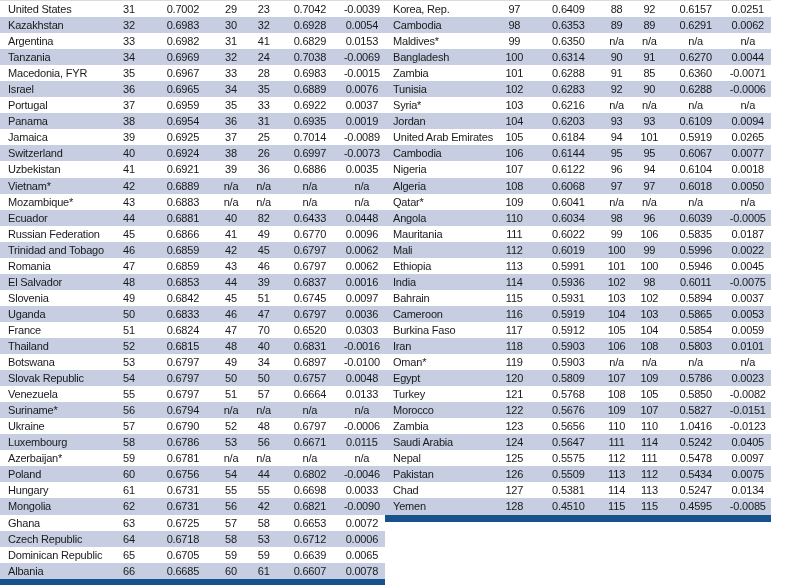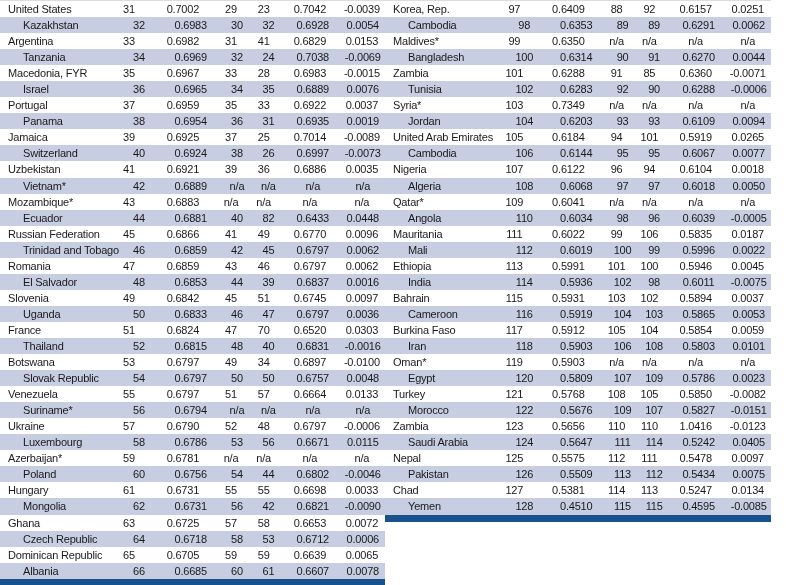--- a/index.html
+++ b/index.html
@@ -13,21 +13,21 @@
   .rank-table.t0{left:0;width:385px;}
   .rank-table.t1{left:385px;width:386px;}
   .topline{height:1px;background:#dcdcdc;}
   .rows{display:block;}
   .row{
     display:grid;
     grid-template-columns:28% 11% 17% 8% 9% 15% 12%;
     height:16.05px;
     align-items:center;
   }
-  .row.shaded{background:var(--shade,#c7cee2);padding-left:15px;}
+  .row.shaded{background:var(--shade,#c7cee2);}
   .cell{
     white-space:nowrap;overflow:hidden;
     letter-spacing:-0.2px;
     line-height:16px;
   }
   .cell.country{text-align:left;padding-left:8px;}
   .cell.num{text-align:center;}
   .footer-bar{height:7px;background:var(--bar,#17528c);}
 </style>
 </head>
@@ -419,21 +419,21 @@
           <span class="cell num">102</span>
           <span class="cell num">0.6283</span>
           <span class="cell num">92</span>
           <span class="cell num">90</span>
           <span class="cell num">0.6288</span>
           <span class="cell num">-0.0006</span>
         </div>
         <div class="row">
           <span class="cell country">Syria*</span>
           <span class="cell num">103</span>
-          <span class="cell num">0.7349</span>
+          <span class="cell num">0.6216</span>
           <span class="cell num">n/a</span>
           <span class="cell num">n/a</span>
           <span class="cell num">n/a</span>
           <span class="cell num">n/a</span>
         </div>
         <div class="row shaded">
           <span class="cell country">Jordan</span>
           <span class="cell num">104</span>
           <span class="cell num">0.6203</span>
           <span class="cell num">93</span>

